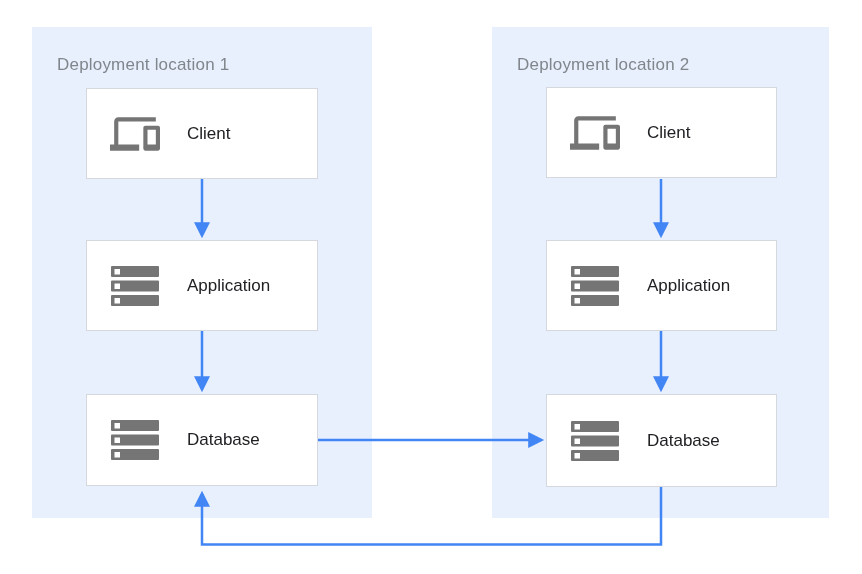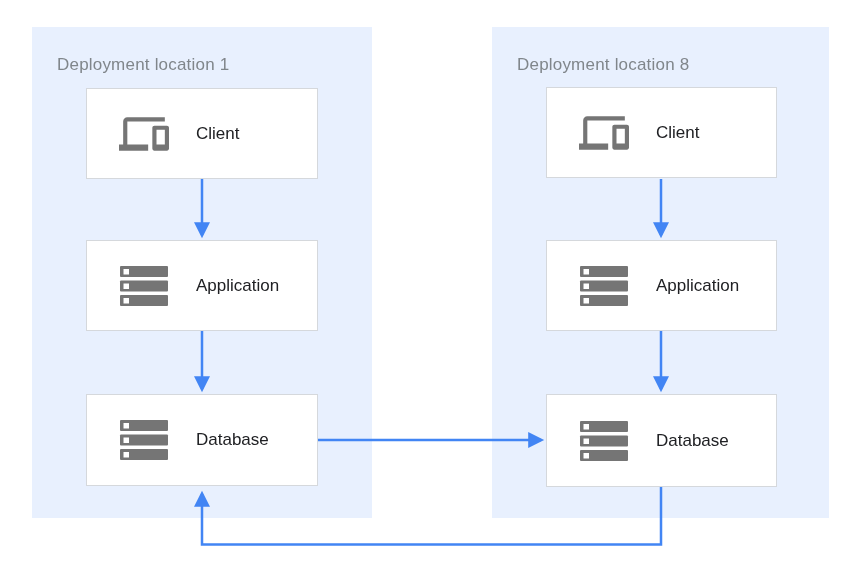--- a/index.html
+++ b/index.html
@@ -8,42 +8,42 @@
     font-family:"Liberation Sans",sans-serif;overflow:hidden;
   }
   .panel{position:absolute;background:var(--panel-bg,#e8f0fe);}
   .panel-title{
     position:absolute;top:28px;left:25px;
     font-size:17px;color:var(--title-text,#80868b);letter-spacing:.2px;white-space:nowrap;
   }
   .node{
     position:absolute;background:#ffffff;
     border:1px solid var(--box-border,#d5d8dc);
-    display:flex;align-items:center;padding-left:30px;box-sizing:border-box;
+    display:flex;align-items:center;padding-left:21px;box-sizing:border-box;
   }
   .icon{
     width:54px;display:flex;justify-content:center;align-items:center;
     margin-right:25px;color:var(--icon-color,#757575);flex:0 0 auto;
   }
   .label{font-size:17px;color:var(--label-text,#202124);white-space:nowrap;}
   .arrows{position:absolute;left:0;top:0;pointer-events:none;}
   .arrows .edge{stroke:var(--arrow-color,#4285f4);stroke-width:2.5;fill:none;}
   .arrows marker path{fill:var(--arrow-color,#4285f4);}
 </style>
 </head>
 <body>
 
 <div class="stage">
 
   <section class="panel" style="left:32px;top:27px;width:340px;height:491px;">
     <div class="panel-title">Deployment location 1</div>
   </section>
 
   <section class="panel" style="left:492px;top:27px;width:337px;height:491px;">
-    <div class="panel-title">Deployment location 8</div>
+    <div class="panel-title">Deployment location 2</div>
   </section>
 
   <svg class="arrows" width="862" height="574" viewBox="0 0 862 574">
     <defs>
       <marker id="ah" viewBox="0 0 10 10" refX="8" refY="5" markerWidth="7" markerHeight="6.4" orient="auto">
         <path d="M0,0 L10,5 L0,10 Z"></path>
       </marker>
     </defs>
     <path class="edge" d="M202,179 L202,235" marker-end="url(#ah)"></path>
     <path class="edge" d="M202,331 L202,389" marker-end="url(#ah)"></path>

